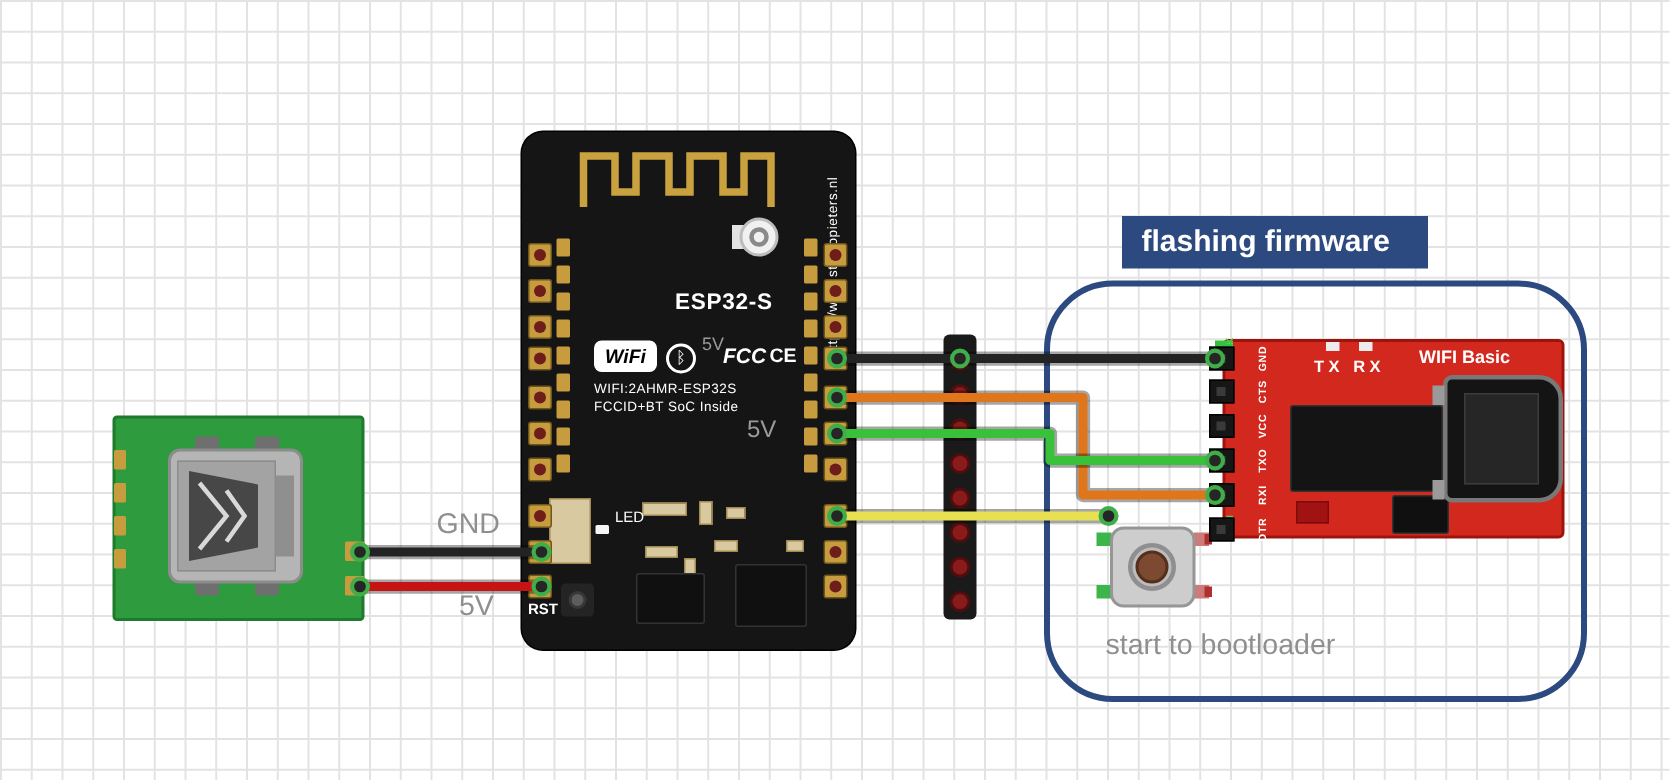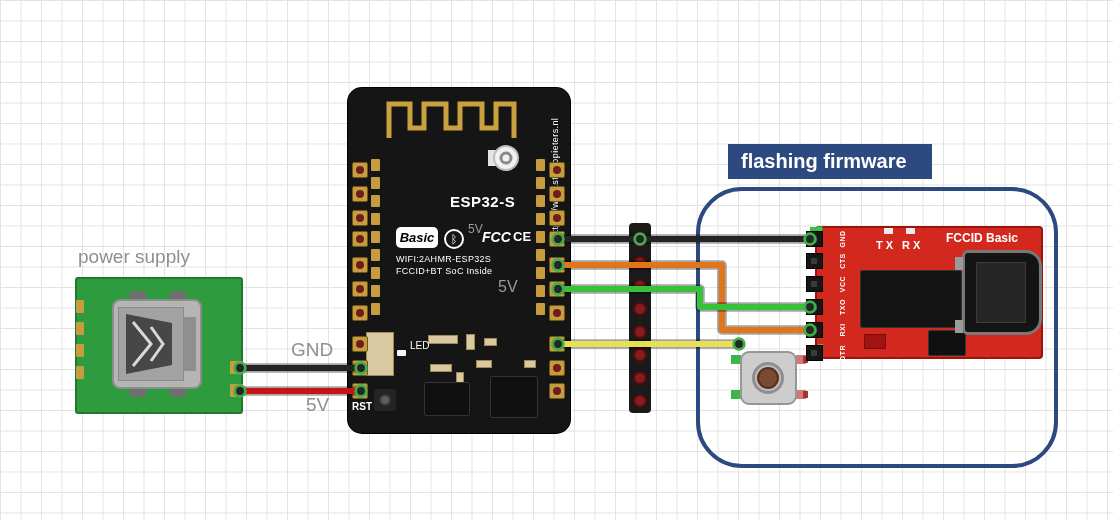--- a/index.html
+++ b/index.html
@@ -34,41 +34,40 @@
   .url-vert{writing-mode:vertical-rl;transform:rotate(180deg);color:#fff;font-size:9px;letter-spacing:.4px}
   .wu{fill:none;stroke:#000;stroke-opacity:.35;stroke-width:9.5;stroke-linecap:round;stroke-linejoin:round}
   .wire{fill:none;stroke-width:6;stroke-linecap:round;stroke-linejoin:round}
   .ring{fill:#262626;stroke:#3fae49;stroke-width:2.8}
 </style>
 </head>
 <body>
 
 <div class="stage">
 
-  <div class="abs gray-label" style="left:78px;top:246px">power supply</div>
   <div class="abs board-green" style="left:75px;top:277px;width:168px;height:137px"></div>
   <div class="abs tab" style="left:130px;top:291px;width:16px;height:10px"></div>
   <div class="abs tab" style="left:170px;top:291px;width:16px;height:10px"></div>
   <div class="abs tab" style="left:130px;top:387px;width:16px;height:10px"></div>
   <div class="abs tab" style="left:170px;top:387px;width:16px;height:10px"></div>
   <div class="abs metal" style="left:112px;top:299px;width:90px;height:90px"></div>
   <div class="abs metal-inner" style="left:118px;top:307px;width:66px;height:74px"></div>
   <div class="abs" style="left:184px;top:317px;width:12px;height:54px;background:#8f8f8f"></div>
   <div class="abs pad" style="left:76px;top:300px;width:8px;height:13px"></div>
   <div class="abs pad" style="left:76px;top:322px;width:8px;height:13px"></div>
   <div class="abs pad" style="left:76px;top:344px;width:8px;height:13px"></div>
   <div class="abs pad" style="left:76px;top:366px;width:8px;height:13px"></div>
   <div class="abs pad" style="left:230px;top:361px;width:13px;height:13px"></div>
   <div class="abs pad" style="left:230px;top:384px;width:13px;height:13px"></div>
   <div class="abs gray-label" style="left:291px;top:339px">GND</div>
   <div class="abs gray-label" style="left:306px;top:394px">5V</div>
 
   <div class="abs board-black" style="left:348px;top:88px;width:222px;height:345px"></div>
   <div class="abs wtext" style="left:450px;top:193px;font-size:15px;font-weight:bold;letter-spacing:.5px">ESP32-S</div>
-  <div class="abs wifi-badge" style="left:396px;top:227px;width:42px;height:21px">Basic</div>
+  <div class="abs wifi-badge" style="left:396px;top:227px;width:42px;height:21px">WiFi</div>
   <div class="abs bt" style="left:444px;top:229px;width:20px;height:20px">ᛒ</div>
   <div class="abs" style="left:468px;top:222px;font-size:12px;color:#9a9a9a">5V</div>
   <div class="abs wtext" style="left:482px;top:229px;font-size:14px;font-weight:bold;font-style:italic">FCC</div>
   <div class="abs wtext" style="left:513px;top:229px;font-size:13px;font-weight:bold">CE</div>
   <div class="abs" style="left:498px;top:278px;font-size:16px;color:#9a9a9a">5V</div>
   <div class="abs wtext" style="left:396px;top:254px;font-size:9px;letter-spacing:.3px">WIFI:2AHMR-ESP32S</div>
   <div class="abs wtext" style="left:396px;top:266px;font-size:9px;letter-spacing:.3px">FCCID+BT SoC Inside</div>
   <div class="abs url-vert" style="left:550px;top:96px;height:142px">https://www.studiopieters.nl</div>
   <div class="abs tan" style="left:366px;top:332px;width:28px;height:44px"></div>
   <div class="abs tan" style="left:428px;top:335px;width:30px;height:9px"></div>
@@ -82,26 +81,26 @@
   <div class="abs chip" style="left:490px;top:376px;width:48px;height:42px"></div>
   <div class="abs wtext" style="left:410px;top:340px;font-size:10px">LED</div>
   <div class="abs" style="left:397px;top:350px;width:9px;height:6px;background:#f5f5f5;border-radius:1px"></div>
   <div class="abs wtext" style="left:352px;top:401px;font-size:10px;font-weight:bold">RST</div>
   <div class="abs" style="left:374px;top:389px;width:22px;height:22px;background:#242424;border-radius:3px"></div>
   <div class="abs" style="left:379px;top:394px;width:12px;height:12px;background:#5d5d5d;border:2px solid #383838;border-radius:50%"></div>
 
   <div class="abs" style="left:629px;top:223px;width:22px;height:190px;background:#1a1a1a;border-radius:4px"></div>
 
   <div class="abs outline-blue" style="left:696px;top:187px;width:362px;height:281px"></div>
-  <div class="abs title-box" style="left:728px;top:144px;width:204px;height:35px">flashing firmware</div>
+  <div class="abs title-box" style="left:748px;top:144px;width:204px;height:35px">flashing firmware</div>
 
   <div class="abs board-red" style="left:815px;top:226px;width:228px;height:133px"></div>
   <div class="abs" style="left:810px;top:227px;width:12px;height:11px;background:#35c23c"></div>
   <div class="abs" style="left:810px;top:347px;width:12px;height:11px;background:#35c23c"></div>
-  <div class="abs wtext" style="left:946px;top:231px;font-size:12px;font-weight:bold">FCCID Basic</div>
+  <div class="abs wtext" style="left:946px;top:231px;font-size:12px;font-weight:bold">WIFI Basic</div>
   <div class="abs wtext" style="left:876px;top:239px;font-size:11px;font-weight:bold;letter-spacing:3px">TX RX</div>
   <div class="abs" style="left:884px;top:228px;width:9px;height:6px;background:#ececec"></div>
   <div class="abs" style="left:906px;top:228px;width:9px;height:6px;background:#ececec"></div>
   <div class="abs chip" style="left:860px;top:270px;width:102px;height:58px;background:#141414"></div>
   <div class="abs chip" style="left:928px;top:330px;width:38px;height:26px"></div>
   <div class="abs" style="left:864px;top:334px;width:22px;height:15px;background:#a11212;border:1px solid #7c0b0b"></div>
   <div class="abs" style="left:962px;top:250px;width:80px;height:85px;background:#141414;border:3px solid #787878;border-radius:6px 16px 16px 6px"></div>
   <div class="abs" style="left:976px;top:262px;width:50px;height:61px;background:#262626;border:1px solid #3c3c3c"></div>
   <div class="abs" style="left:955px;top:257px;width:8px;height:13px;background:#9a9a9a"></div>
   <div class="abs" style="left:955px;top:320px;width:8px;height:13px;background:#9a9a9a"></div>
@@ -116,20 +115,21 @@
 
   <div class="abs" style="left:731px;top:355px;width:10px;height:9px;background:#3cb54a"></div>
   <div class="abs" style="left:731px;top:390px;width:10px;height:9px;background:#3cb54a"></div>
   <div class="abs" style="left:796px;top:355px;width:10px;height:9px;background:#cd7a7a"></div>
   <div class="abs" style="left:796px;top:390px;width:10px;height:9px;background:#cd7a7a"></div>
   <div class="abs" style="left:803px;top:356px;width:5px;height:7px;background:#b03030"></div>
   <div class="abs" style="left:803px;top:391px;width:5px;height:7px;background:#b03030"></div>
   <div class="abs" style="left:740px;top:351px;width:57px;height:54px;background:#cdcdcd;border:2px solid #969696;border-radius:9px"></div>
   <div class="abs" style="left:752px;top:362px;width:32px;height:32px;background:#bdbdbd;border:3px solid #8f8f8f;border-radius:50%"></div>
   <div class="abs" style="left:757px;top:367px;width:22px;height:22px;background:#7b4a31;border:2px solid #54301c;border-radius:50%"></div>
+  <div class="abs gray-label" style="left:737px;top:420px">start to bootloader</div>
 
   <div id="gen">
       <div class="abs pin" style="left: 352px; top: 162px; width: 16px; height: 16px;"></div>
       <div class="abs pin" style="left: 549px; top: 162px; width: 16px; height: 16px;"></div>
       <div class="abs pin" style="left: 352px; top: 186px; width: 16px; height: 16px;"></div>
       <div class="abs pin" style="left: 549px; top: 186px; width: 16px; height: 16px;"></div>
       <div class="abs pin" style="left: 352px; top: 210px; width: 16px; height: 16px;"></div>
       <div class="abs pin" style="left: 549px; top: 210px; width: 16px; height: 16px;"></div>
       <div class="abs pin" style="left: 352px; top: 231px; width: 16px; height: 16px;"></div>
       <div class="abs pin" style="left: 549px; top: 231px; width: 16px; height: 16px;"></div>

